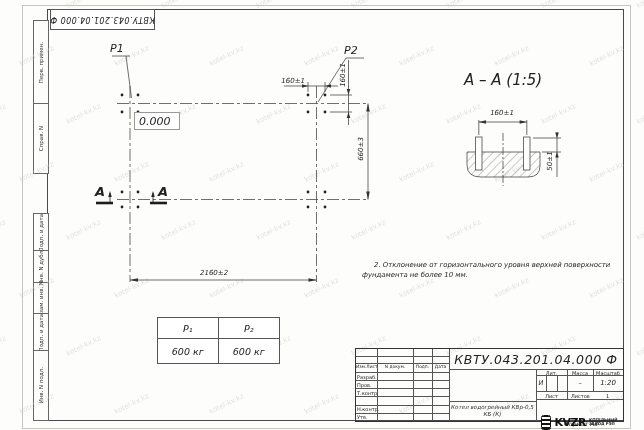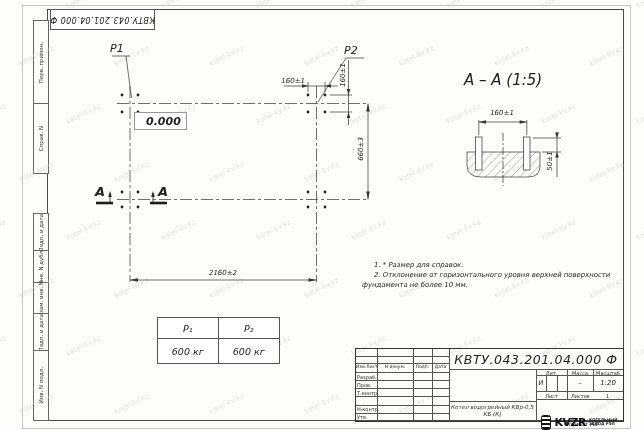--- a/index.html
+++ b/index.html
@@ -16,21 +16,21 @@
   .top-stamp span{transform:rotate(180deg);font-size:8px;font-style:italic;letter-spacing:.4px;white-space:nowrap;}
   
   .mbox{position:absolute;left:33px;width:14px;border:1px solid #666;display:flex;align-items:center;justify-content:center;background:#fdfdfc;}
   .mbox span{writing-mode:vertical-rl;transform:rotate(180deg);font-size:5.5px;color:#333;white-space:nowrap;}
   
   svg.linework{position:absolute;left:0;top:0;z-index:2;}
   .lbl{position:absolute;z-index:3;font-style:italic;white-space:nowrap;}
   .dim{font-size:7px;color:#1d1d1d;}
   .vrot{transform:rotate(-90deg);}
   .elev-box{position:absolute;left:134px;top:112px;width:40px;height:16px;border:1px solid #999;background:#fff;
-            z-index:3;display:flex;align-items:center;font-style:italic;font-size:11px;padding-left:11px;font-weight:bold;}
+            z-index:3;display:flex;align-items:center;font-style:italic;font-size:11px;padding-left:4px;}
   
   .ptable{position:absolute;left:157px;top:317px;width:121px;height:45px;border:1px solid #555;z-index:3;background:#fff;
           display:grid;grid-template-columns:1fr 1fr;grid-template-rows:21px 1fr;}
   .ptable div{border-right:1px solid #555;border-bottom:1px solid #555;display:flex;align-items:center;justify-content:center;
           font-style:italic;font-size:9.5px;}
   .ptable div:nth-child(2n){border-right:none;}
   .ptable div:nth-child(n+3){border-bottom:none;}
   
   .notes{position:absolute;left:362px;top:260px;width:263px;z-index:3;font-style:italic;font-size:6.9px;line-height:1.48;color:#1c1c1c;}
   .notes p{margin:0;text-indent:12px;}
@@ -238,40 +238,39 @@
       <path d="M110 203 V193"></path>
         <path d="M153 203 V193"></path>
     </g>
   </svg>
 
   <span class="lbl" style="left:110px;top:42px;font-size:11px;">P1</span>
   <span class="lbl" style="left:344px;top:44px;font-size:11px;">P2</span>
   <div class="elev-box">
       <span>0.000</span>
     </div>
-  <span class="lbl dim" style="left:200px;top:269px;width:46px;text-align:center;">2160±2</span>
+  <span class="lbl dim" style="left:200px;top:269px;width:46px;">2160±2</span>
   <span class="lbl dim vrot" style="left:343px;top:145px;width:36px;text-align:center;">660±3</span>
   <span class="lbl dim" style="left:279px;top:77px;width:26px;text-align:right;">160±1</span>
   <span class="lbl dim vrot" style="left:330px;top:71px;width:26px;text-align:center;">160±1</span>
   <span class="lbl" style="left:95px;top:184px;font-size:13px;font-weight:bold;">А</span>
   <span class="lbl" style="left:158px;top:184px;font-size:13px;font-weight:bold;">А</span>
 
   <span class="lbl" style="left:464px;top:71px;font-size:15px;">А – А (1:5)</span>
   <span class="lbl dim" style="left:489px;top:109px;width:26px;text-align:center;">160±1</span>
   <span class="lbl dim vrot" style="left:539px;top:157px;width:22px;text-align:center;">50±1</span>
 
   <div class="ptable">
     <div>P₁</div>
     <div>P₂</div>
     <div>600 кг</div>
     <div>600 кг</div>
   </div>
 
   <div class="notes">
-    <p>1. * Размер для справок.</p>
     <p>2. Отклонение от горизонтального уровня верхней поверхности фундамента не более 10 мм.</p>
   </div>
 
   <div class="tb">
 
     <div class="line-v" style="left:93px;top:0;height:72px;"></div>
     <div class="line-v" style="left:21px;top:0;height:72px;"></div>
     <div class="line-v" style="left:57px;top:0;height:72px;"></div>
     <div class="line-v" style="left:76px;top:0;height:72px;"></div>
     <div class="line-h" style="left:0;top:7px;width:93px;"></div>

